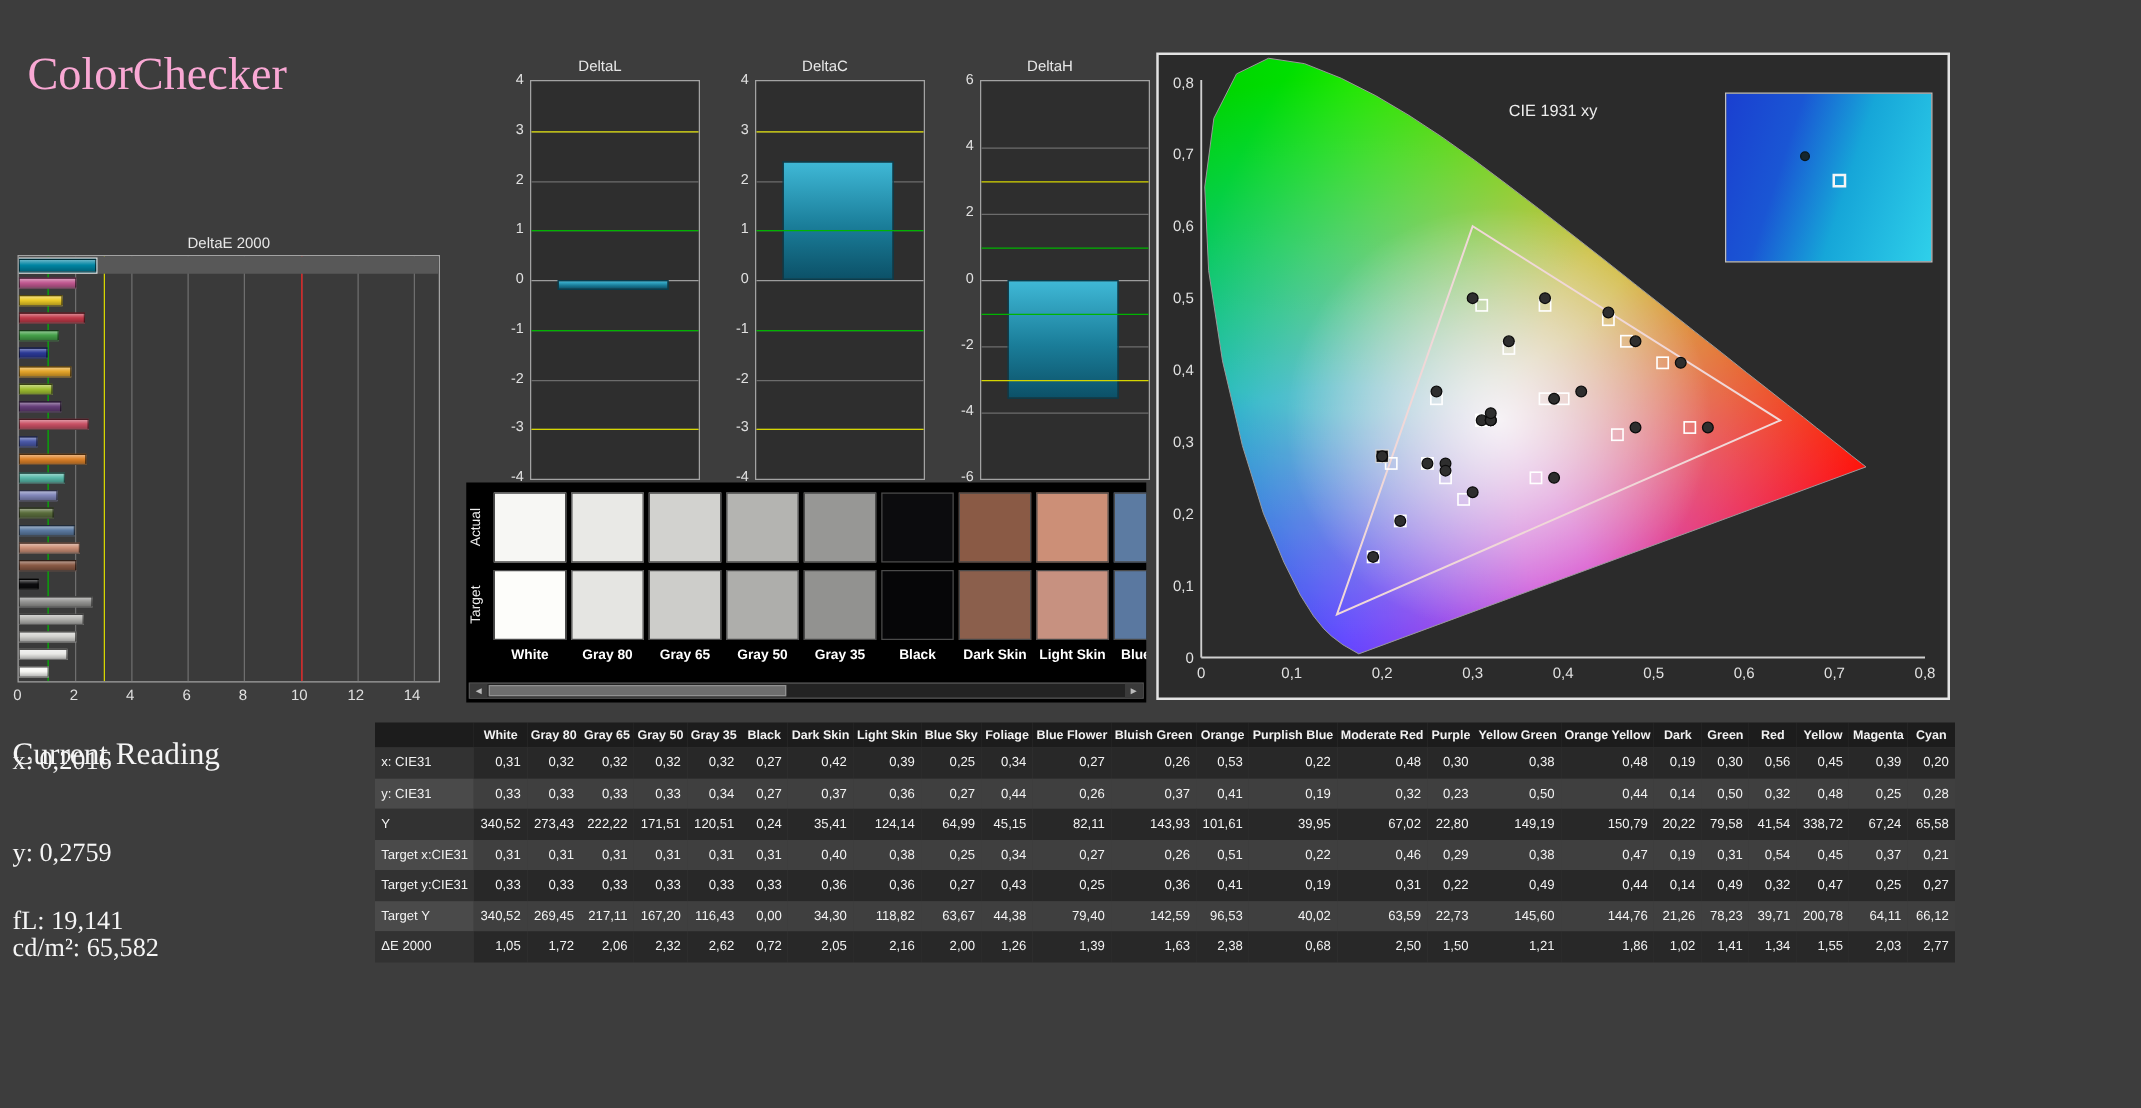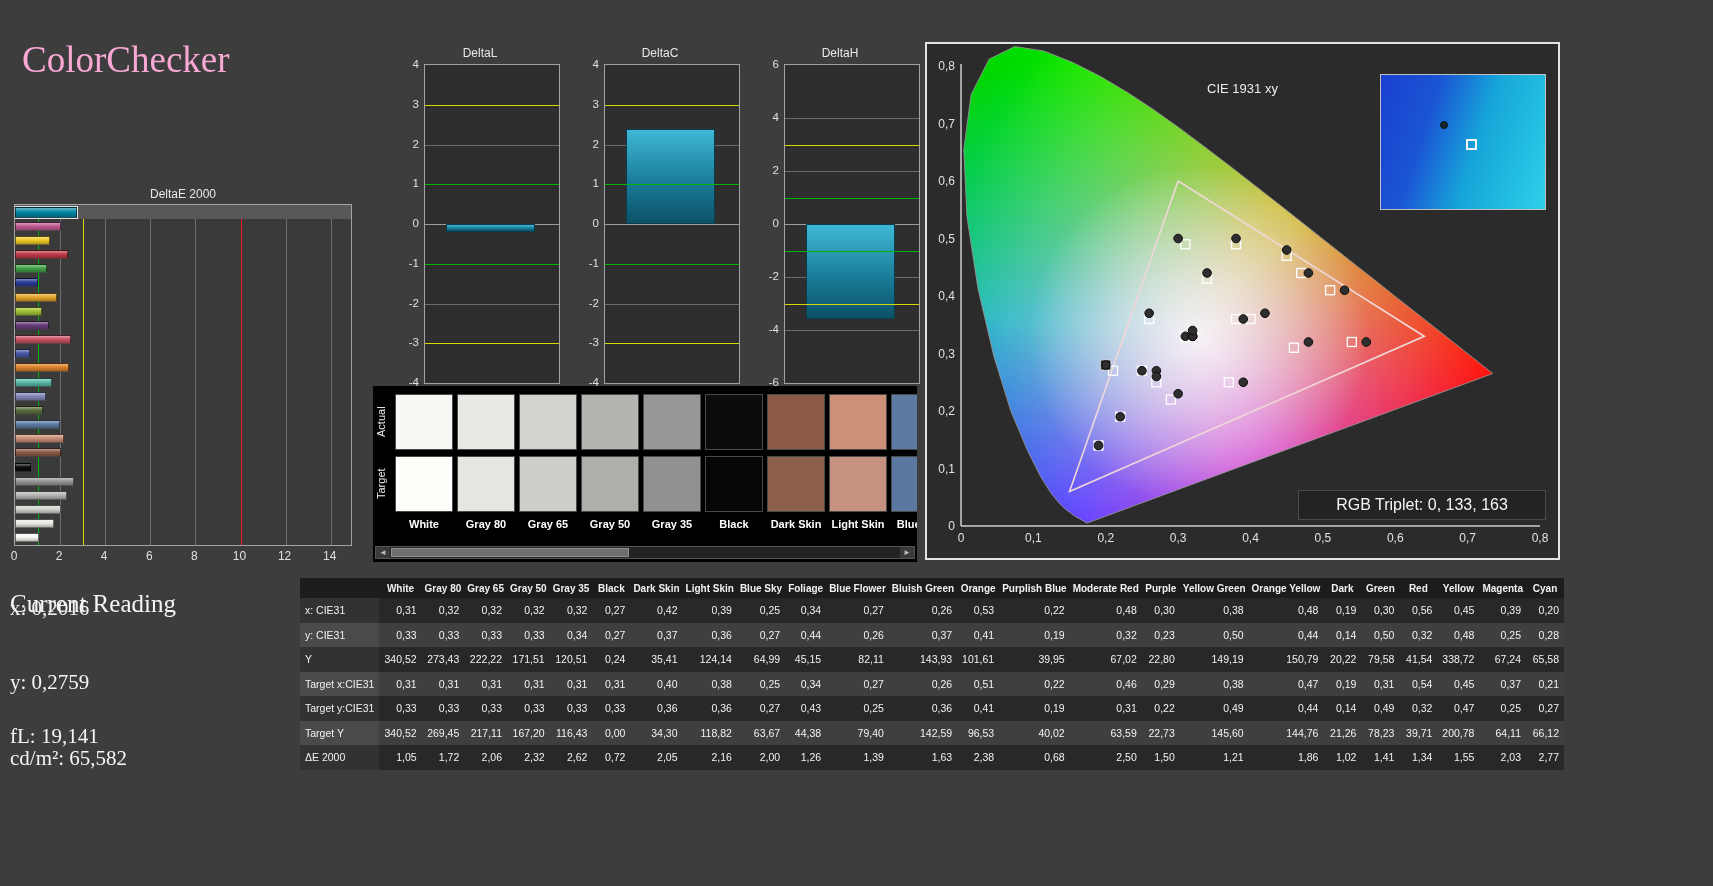--- a/index.html
+++ b/index.html
@@ -388,21 +388,20 @@
           <circle cx="359.6875" cy="206" r="4.3" fill="#2e2e2e" stroke="#0c0c0c" stroke-width="1"></circle>
           <circle cx="316.2625" cy="338.25" r="4.3" fill="#2e2e2e" stroke="#0c0c0c" stroke-width="1"></circle>
           <circle cx="178.75" cy="321" r="4.3" fill="#2e2e2e" stroke="#0c0c0c" stroke-width="1"></circle>
         </g>
     </svg>
     <div id="cie-title">CIE 1931 xy</div>
     <div id="cie-inset">
       <div class="inset-dot"></div>
       <div class="inset-square"></div>
     </div>
-    <div id="rgb-box">RGB Triplet: 0, 133, 163</div>
   </div>
 
   <div id="cr-heading">Current Reading</div>
   <div class="cr-line" style="top:596px">x: 0,2016</div>
   <div class="cr-line" style="top:670px">y: 0,2759</div>
   <div class="cr-line" style="top:724px">fL: 19,141</div>
   <div class="cr-line" style="top:746px">cd/m²: 65,582</div>
 
   <div id="data-table">
       <table>

